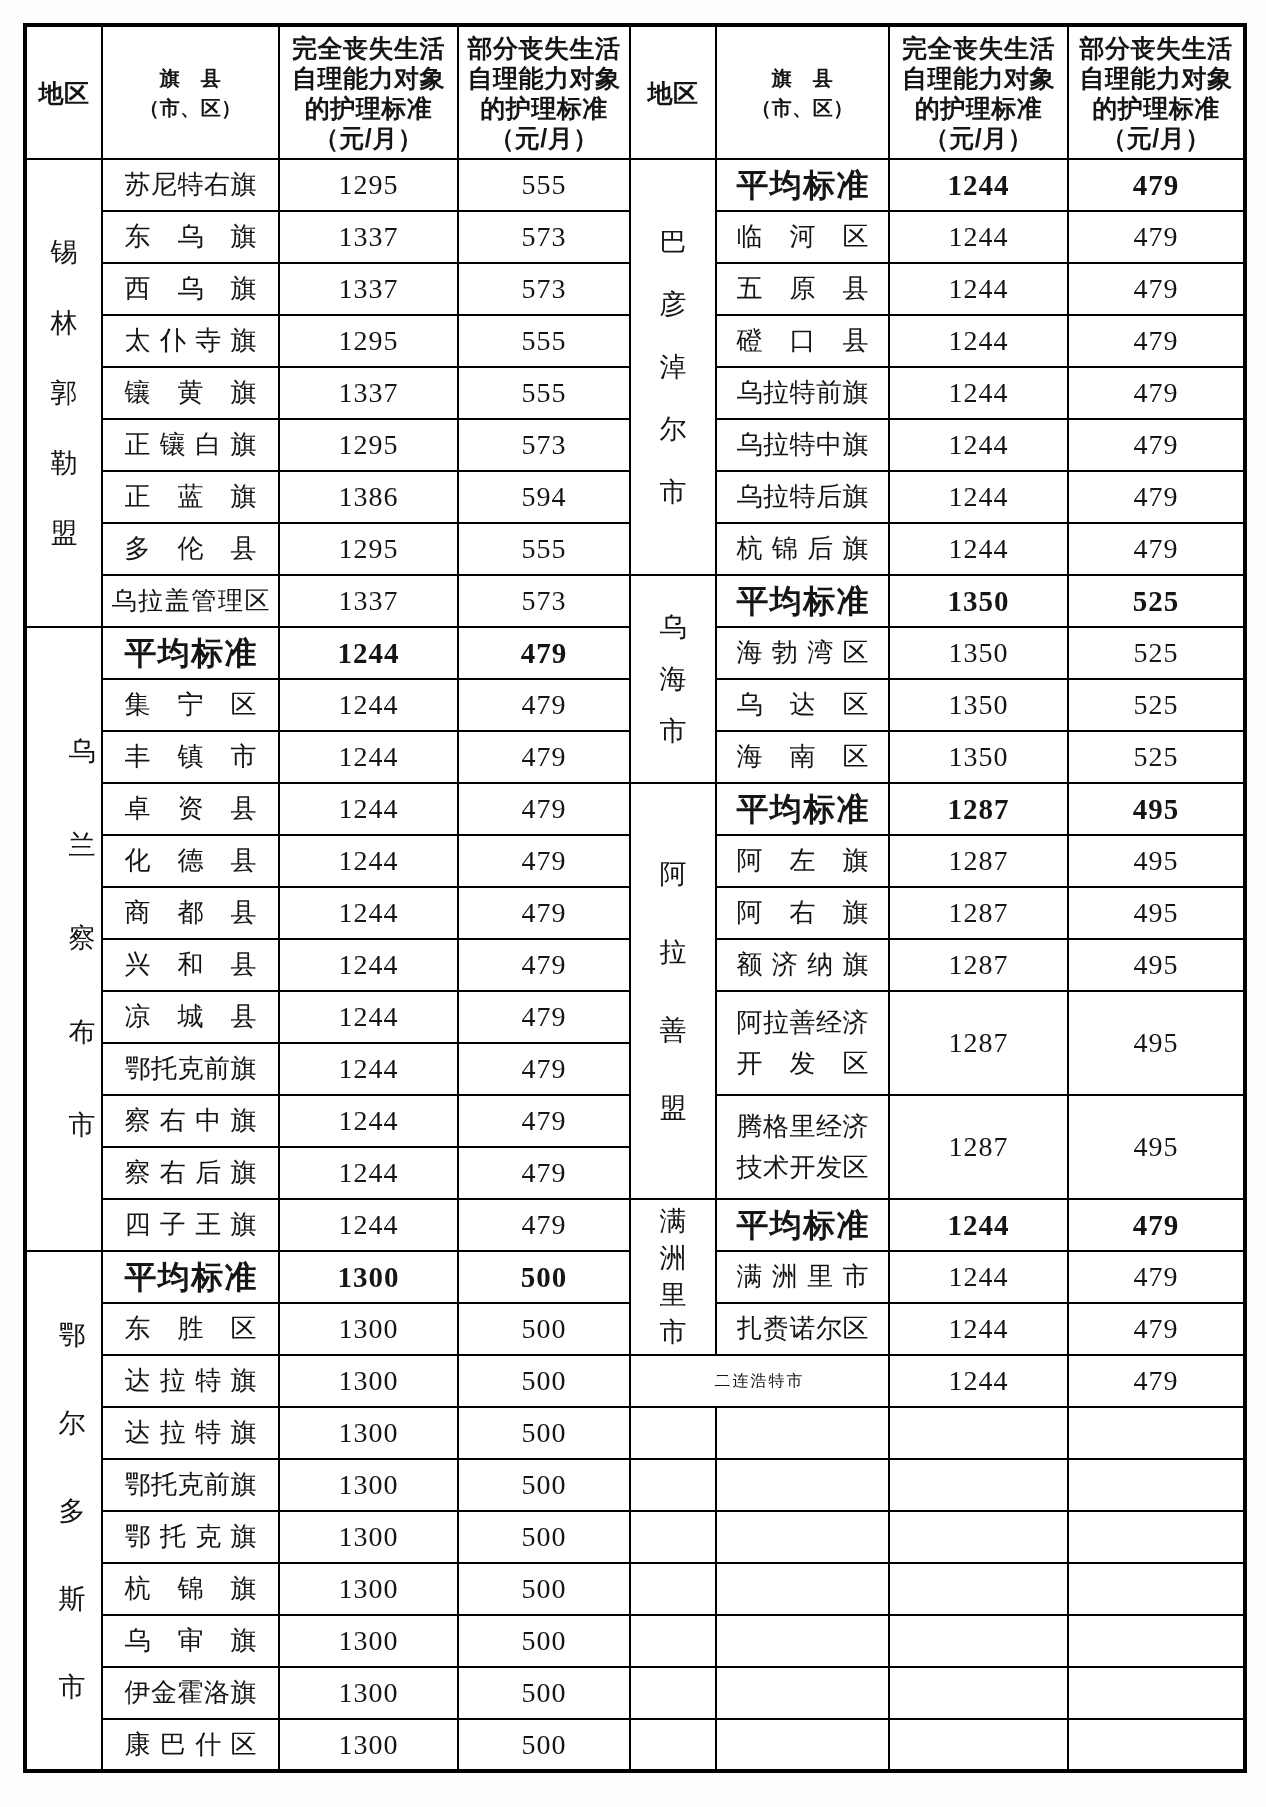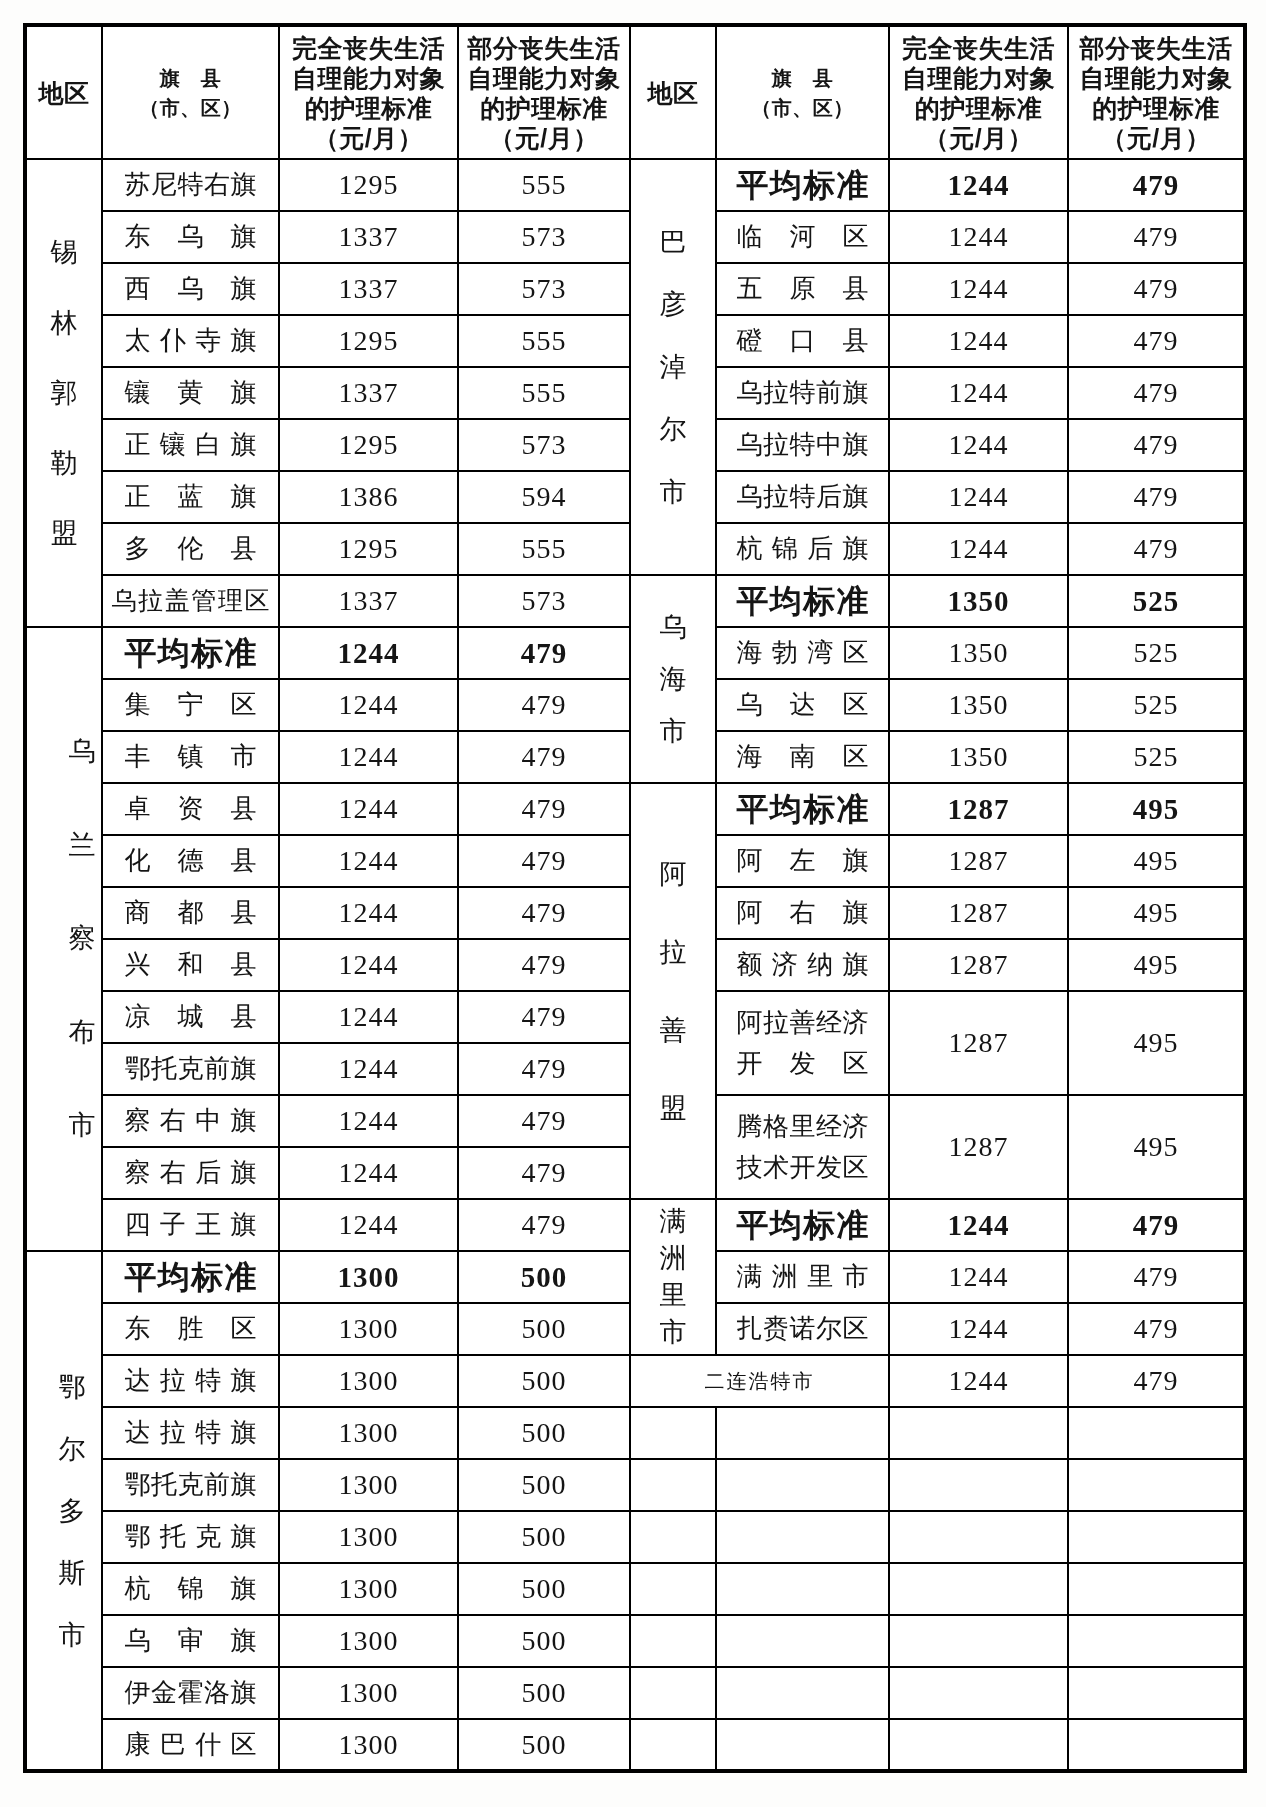--- a/index.html
+++ b/index.html
@@ -63,21 +63,21 @@
   }
   .cname.wrap2{line-height:41px;}
   td.region-cell{vertical-align:middle;}
   .vlabel{
     width:30px;
     margin:0 auto;
     font-size:27px;
     word-break:break-all;
   }
   td.merged-cell{
-    font-size:20px;
+    font-size:16px;
     letter-spacing:2px;
     border-radius:25px;
   }
 </style>
 </head>
 <body>
 
 <div class="page">
   <table class="doc">
     <colgroup>
@@ -372,21 +372,21 @@
             <div class="vlabel" style="line-height: 37px;">满洲里市</div>
           </td>
           <td class="county-cell">
             <div class="cname bold">平均标准</div>
           </td>
           <td class="val-cell bold">1244</td>
           <td class="val-cell bold">479</td>
         </tr>
         <tr>
           <td rowspan="10" class="region-cell">
-            <div class="vlabel" style="line-height: 62px; margin-left: 30px;">鄂尔多斯市</div>
+            <div class="vlabel" style="line-height: 88px; margin-left: 30px;">鄂尔多斯市</div>
           </td>
           <td class="county-cell">
             <div class="cname bold">平均标准</div>
           </td>
           <td class="val-cell bold">1300</td>
           <td class="val-cell bold">500</td>
           <td class="county-cell">
             <div class="cname">满洲里市</div>
           </td>
           <td class="val-cell">1244</td>

